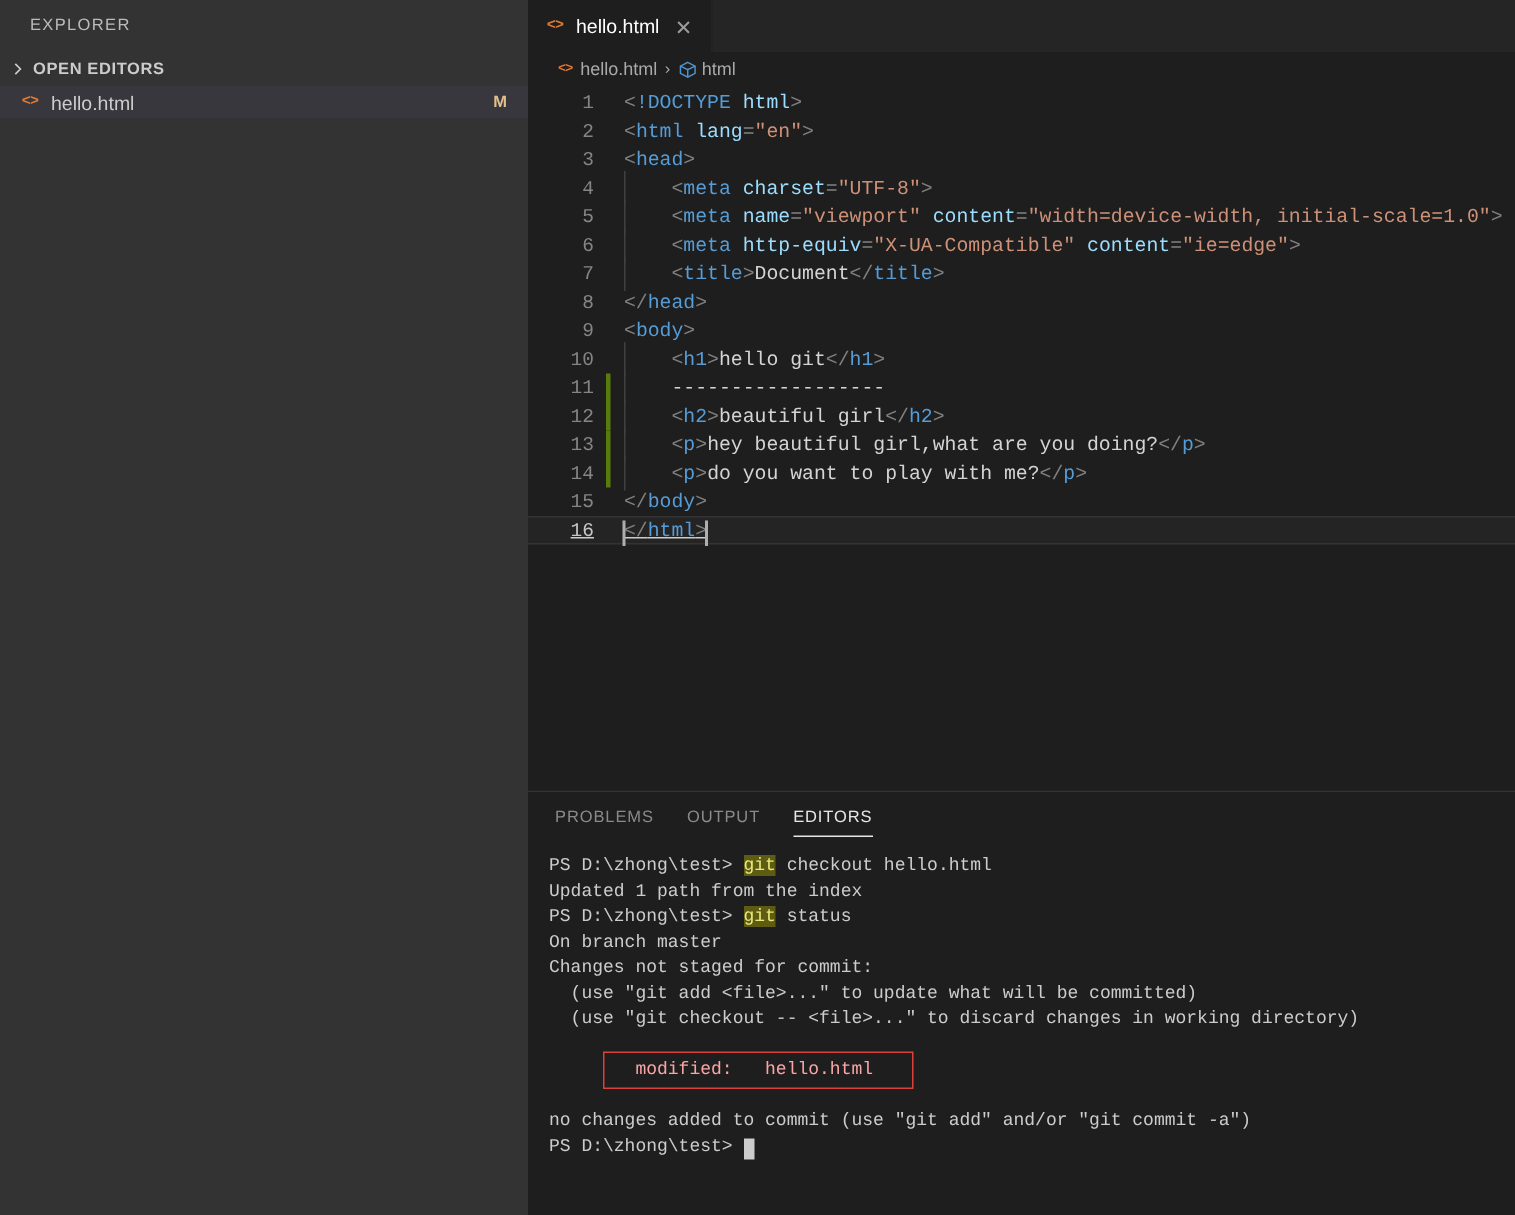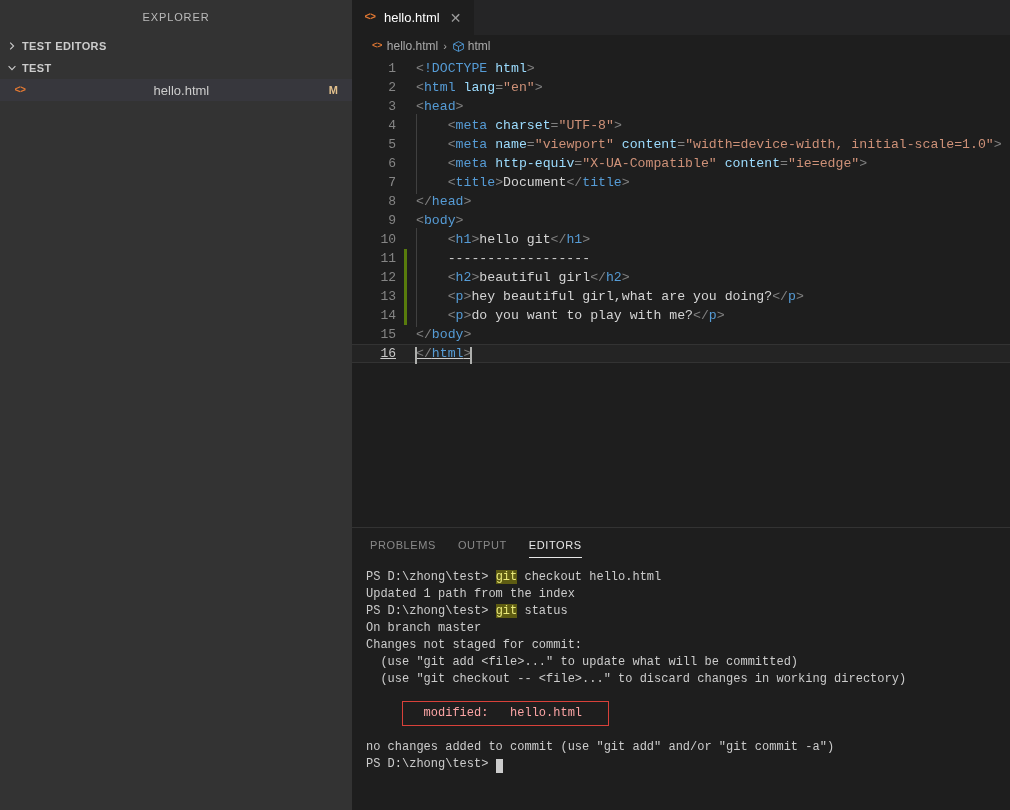--- a/index.html
+++ b/index.html
@@ -26,21 +26,20 @@
 
   
   .sidebar {
     width: 352px;
     height: 810px;
     background: #333333;
     display: flex;
     flex-direction: column;
     flex: none;
     box-sizing: border-box;
-    text-align: center;
   }
   .sidebar-title {
     height: 35px;
     line-height: 35px;
     padding: 0 20px;
     font-size: 11px;
     letter-spacing: 0.9px;
     color: #bbbbbb;
     font-weight: 400;
     box-sizing: border-box;
@@ -377,31 +376,23 @@
 
   <div class="sidebar">
     <div class="sidebar-title">EXPLORER</div>
 
     <div class="section-header">
       <span class="twisty">
         <svg width="10" height="10" viewBox="0 0 10 10">
             <path d="M3.2 1.6 L6.6 5 L3.2 8.4" fill="none" stroke="currentColor" stroke-width="1.1"></path>
           </svg>
       </span>
-      <span class="section-label">TEST EDITORS</span>
-    </div>
-
-    <div class="section-header">
-      <span class="twisty">
-        <svg width="10" height="10" viewBox="0 0 10 10">
-            <path d="M1.6 3.2 L5 6.6 L8.4 3.2" fill="none" stroke="currentColor" stroke-width="1.1"></path>
-          </svg>
-      </span>
-      <span class="section-label">TEST</span>
-    </div>
+      <span class="section-label">OPEN EDITORS</span>
+    </div>
+
 
     <div class="file-row">
       <span class="file-icon">&lt;&gt;</span>
       <span class="file-name">hello.html</span>
       <span class="file-badge">M</span>
     </div>
   </div>
 
   <div class="main">
 

